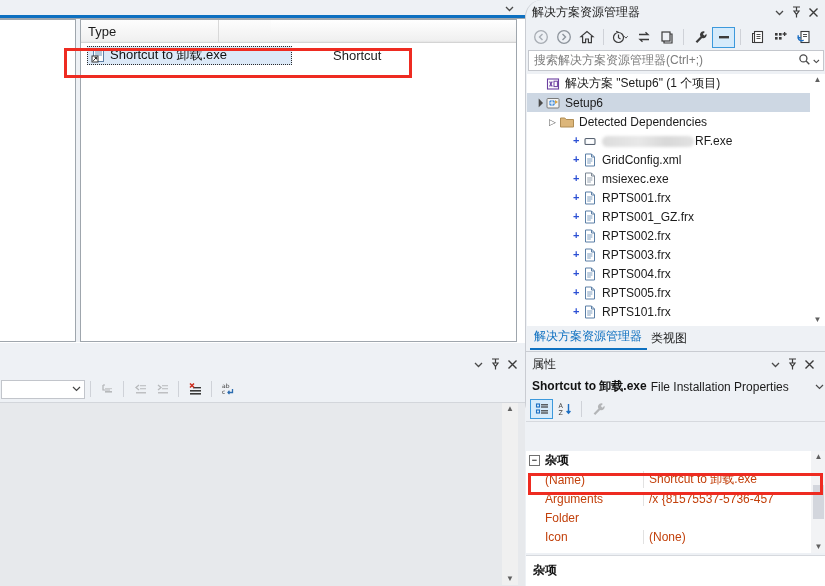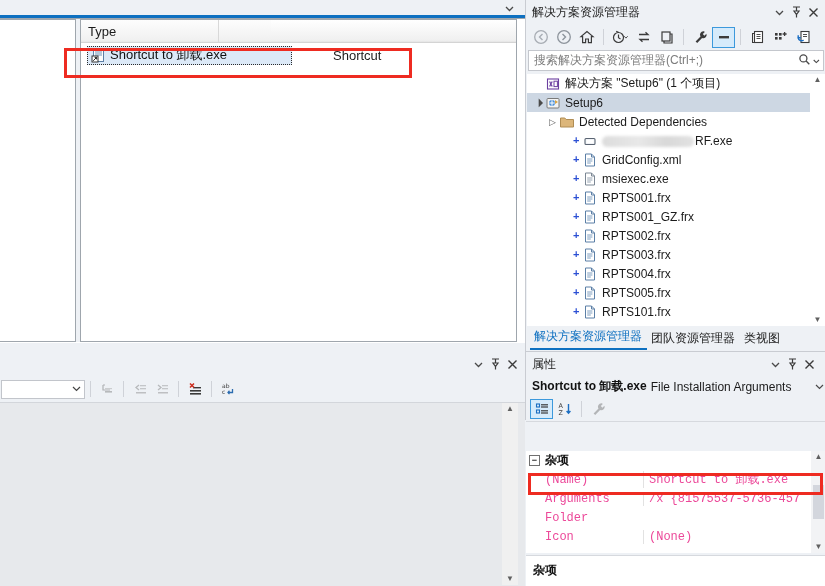--- a/index.html
+++ b/index.html
@@ -174,20 +174,21 @@
     align-items: center;
   }
   .sb-arrow { font-size: 8px; color: #606060; line-height: 1; padding: 2px 0; }
 
   
   #rightcol {
     position: absolute; left: 525px; top: 0; width: 300px; height: 420px;
     background: #eef1f5;
     border-left: 1px solid #c9ccd2;
     box-sizing: border-box;
+    border-radius: 17px;
   }
 
   
   #se {
     position: absolute; left: 0; top: 0; width: 300px; height: 352px;
   }
   #se-titlebar {
     display: flex; align-items: center; height: 24px;
     padding: 0 4px 0 6px; box-sizing: border-box;
   }
@@ -311,21 +312,21 @@
   }
   .pr-cat .exp {
     width: 11px; height: 11px; margin-right: 5px;
     border: 1px solid #707070; box-sizing: border-box;
     display:flex; align-items:center; justify-content:center;
     font-size: 9px; line-height: 1; color: #222;
     background: #fff;
   }
   .pr-row {
     display: flex; height: 19px; align-items: center;
-    font-size: 12px; color: #ec4899; font-family: Liberation Mono, monospace;
+    font-size: 12px; color: #c2410c;
   }
   .pr-row .pname {
     width: 117px; padding-left: 19px; box-sizing: border-box;
     white-space: nowrap; overflow: hidden;
   }
   .pr-row .pval {
     flex: 1 1 auto; padding-left: 5px;
     border-left: 1px solid #e2e2e2;
     white-space: nowrap; overflow: hidden;
   }
@@ -751,21 +752,20 @@
           </div>
         </div>
       <div id="se-treescroll">
         <span class="sb-arrow">▲</span>
         <span class="track"></span>
         <span class="sb-arrow">▼</span>
       </div>
 
       <div id="se-tabs">
           <span class="se-tab active">解决方案资源管理器</span>
-          <span class="se-tab">团队资源管理器</span>
           <span class="se-tab">类视图</span>
         </div>
     </div>
 
     <div class="divider-h" style="left:0; top:351px; width:300px;"></div>
 
     <div id="props">
       <div id="pr-titlebar">
         <span class="pane-title">属性</span>
         <span class="dotgrip"></span>
@@ -782,21 +782,21 @@
         </span>
         <span class="ctlbtn">
           <svg width="11" height="11" viewBox="0 0 11 11">
               <path d="M1.5 1.5l8 8M9.5 1.5l-8 8" stroke="#3b3b3b" stroke-width="1.4"></path>
             </svg>
         </span>
       </div>
 
       <div id="pr-object">
         <span class="objname">Shortcut to 卸载.exe</span>
-        <span class="objtype">File Installation Arguments</span>
+        <span class="objtype">File Installation Properties</span>
         <span>
           <svg width="9" height="9" viewBox="0 0 9 9">
               <path d="M1 3l3.5 3.5L8 3" stroke="#4a4a4a" stroke-width="1.2" fill="none"></path>
             </svg>
         </span>
       </div>
 
       <div id="pr-toolbar">
         <span class="pr-tb sel">
           <svg width="16" height="16" viewBox="0 0 16 16">

